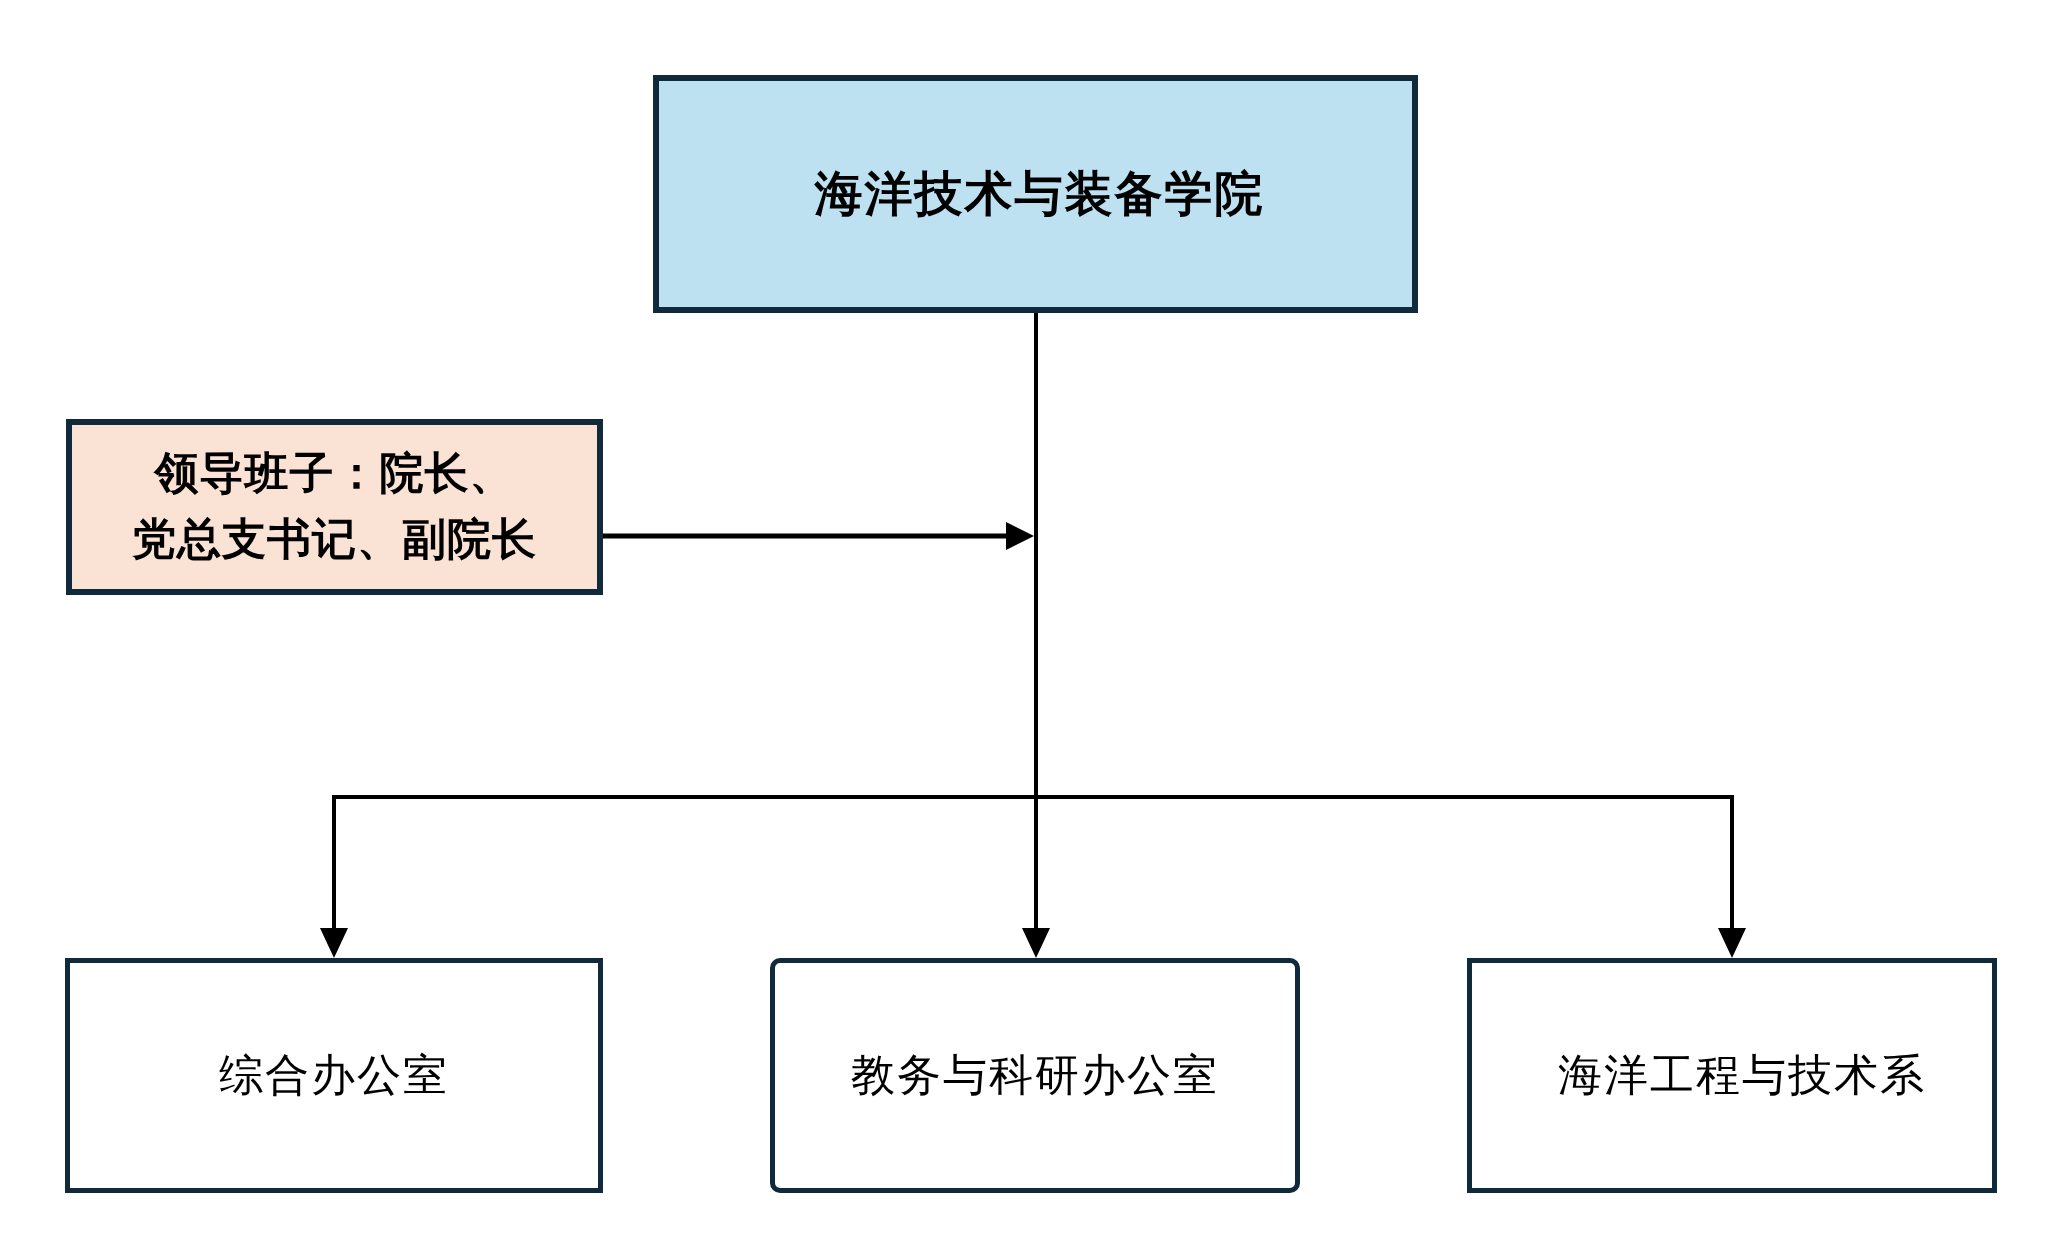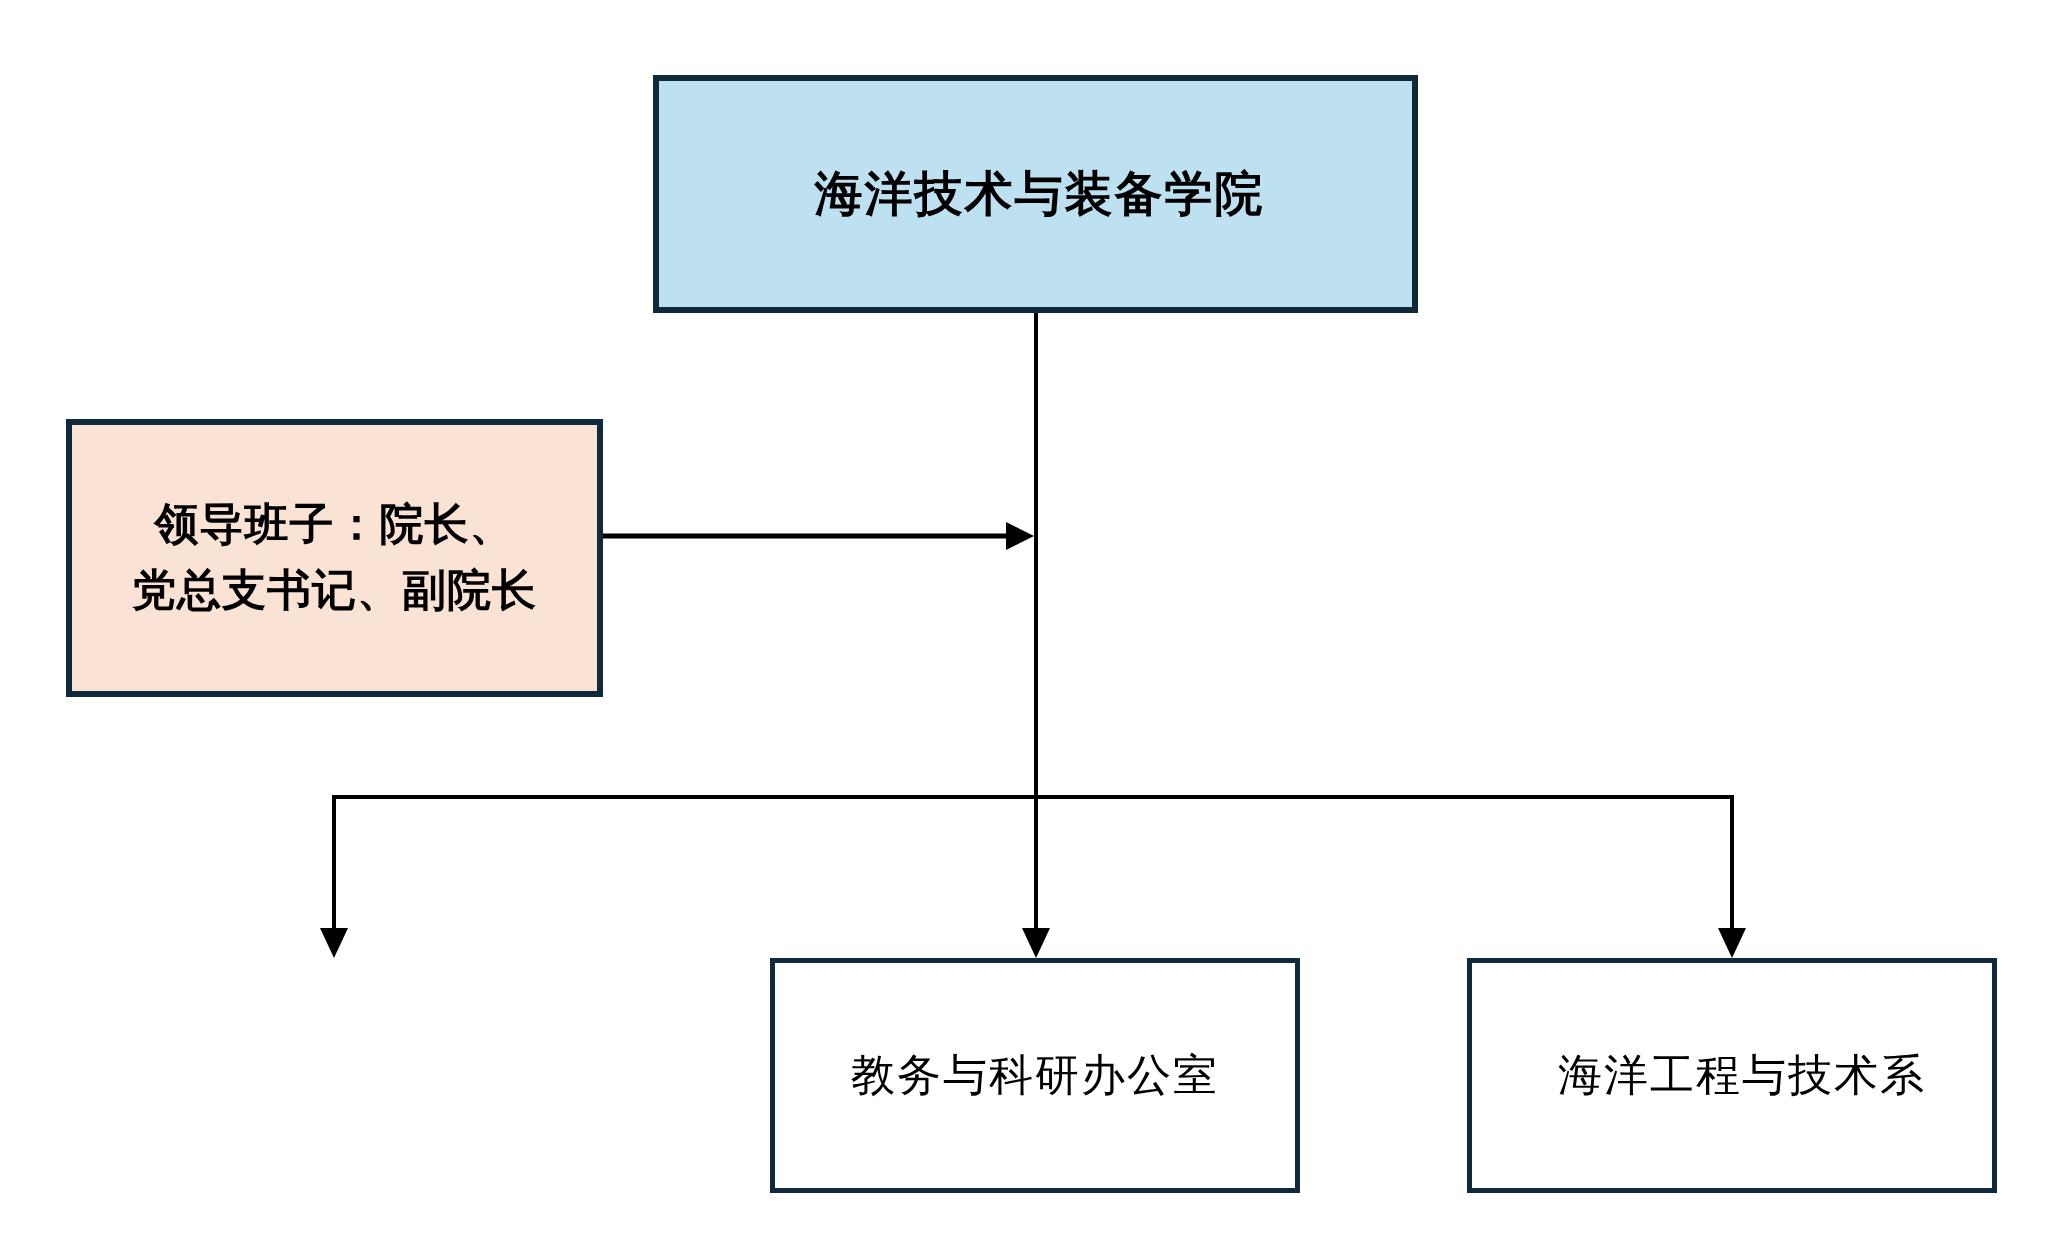--- a/index.html
+++ b/index.html
@@ -37,39 +37,39 @@
     width: 765px; height: 238px;
     background: #bee1f2;
     border: 6px solid #112a3b;
     font-size: 48px;
     font-weight: bold;
     letter-spacing: 2px;
     padding-left: 8px;
   }
   .node-leadership {
     left: 66px; top: 419px;
-    width: 537px; height: 278px;
+    width: 537px; height: 176px;
     background: #fae2d4;
     border: 6px solid #112a3b;
     font-size: 44px;
     font-weight: bold;
     line-height: 1.5;
     letter-spacing: 1px;
   }
   .node-dept {
     top: 958px;
     height: 235px;
     background: #ffffff;
     border: 5px solid #112a3b;
     font-size: 44px;
     font-weight: normal;
     letter-spacing: 2px;
   }
   .node-dept-1 { left: 65px;   width: 538px; }
-  .node-dept-2 { left: 770px;  width: 530px; }
+  .node-dept-2 { left: 770px;  width: 530px; border-radius: 10px; }
   .node-dept-3 { left: 1467px; width: 530px; padding-left: 20px; }
 </style>
 </head>
 <body>
 
 <div class="canvas">
 
   <svg class="connectors" viewBox="0 0 2048 1251" xmlns="http://www.w3.org/2000/svg">
 
     <line x1="1036" y1="313" x2="1036" y2="930" stroke="#000000" stroke-width="4"></line>
@@ -91,20 +91,23 @@
     <span>海洋技术与装备学院</span>
   </div>
 
   <div class="node node-leadership">
     <div>
       <div>领导班子：院长、</div>
       <div>党总支书记、副院长</div>
     </div>
   </div>
 
+  <div class="node node-dept node-dept-1">
+    <span>综合办公室</span>
+  </div>
 
   <div class="node node-dept node-dept-2">
     <span>教务与科研办公室</span>
   </div>
 
   <div class="node node-dept node-dept-3">
     <span>海洋工程与技术系</span>
   </div>
 
 </div>

